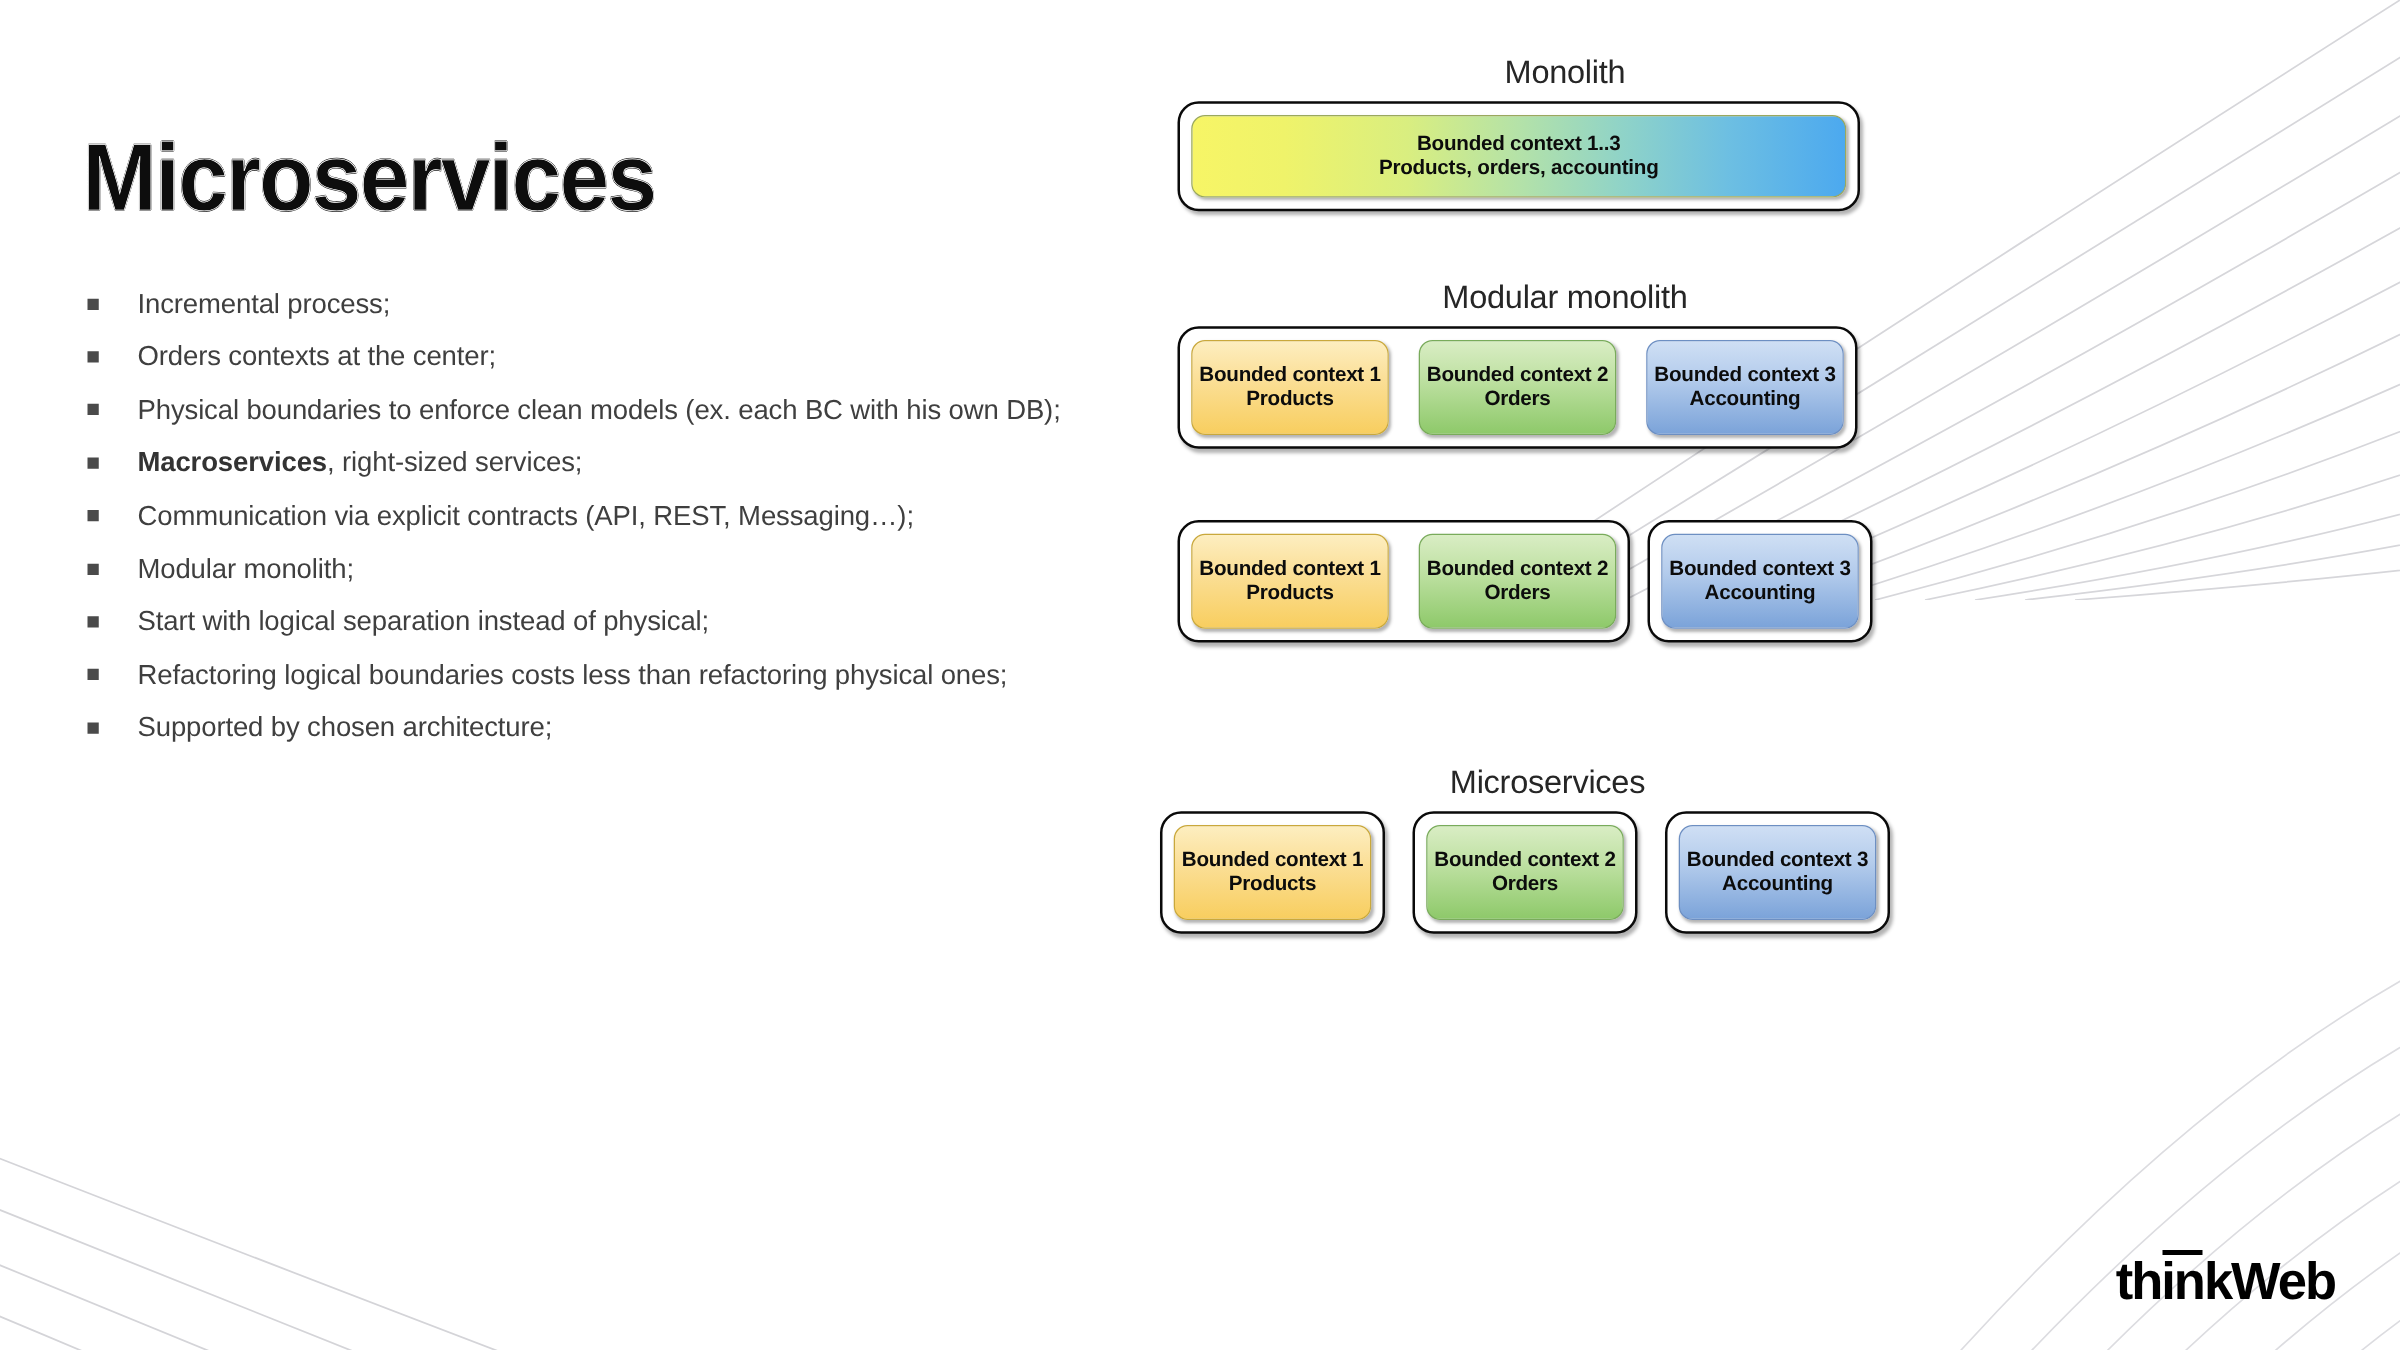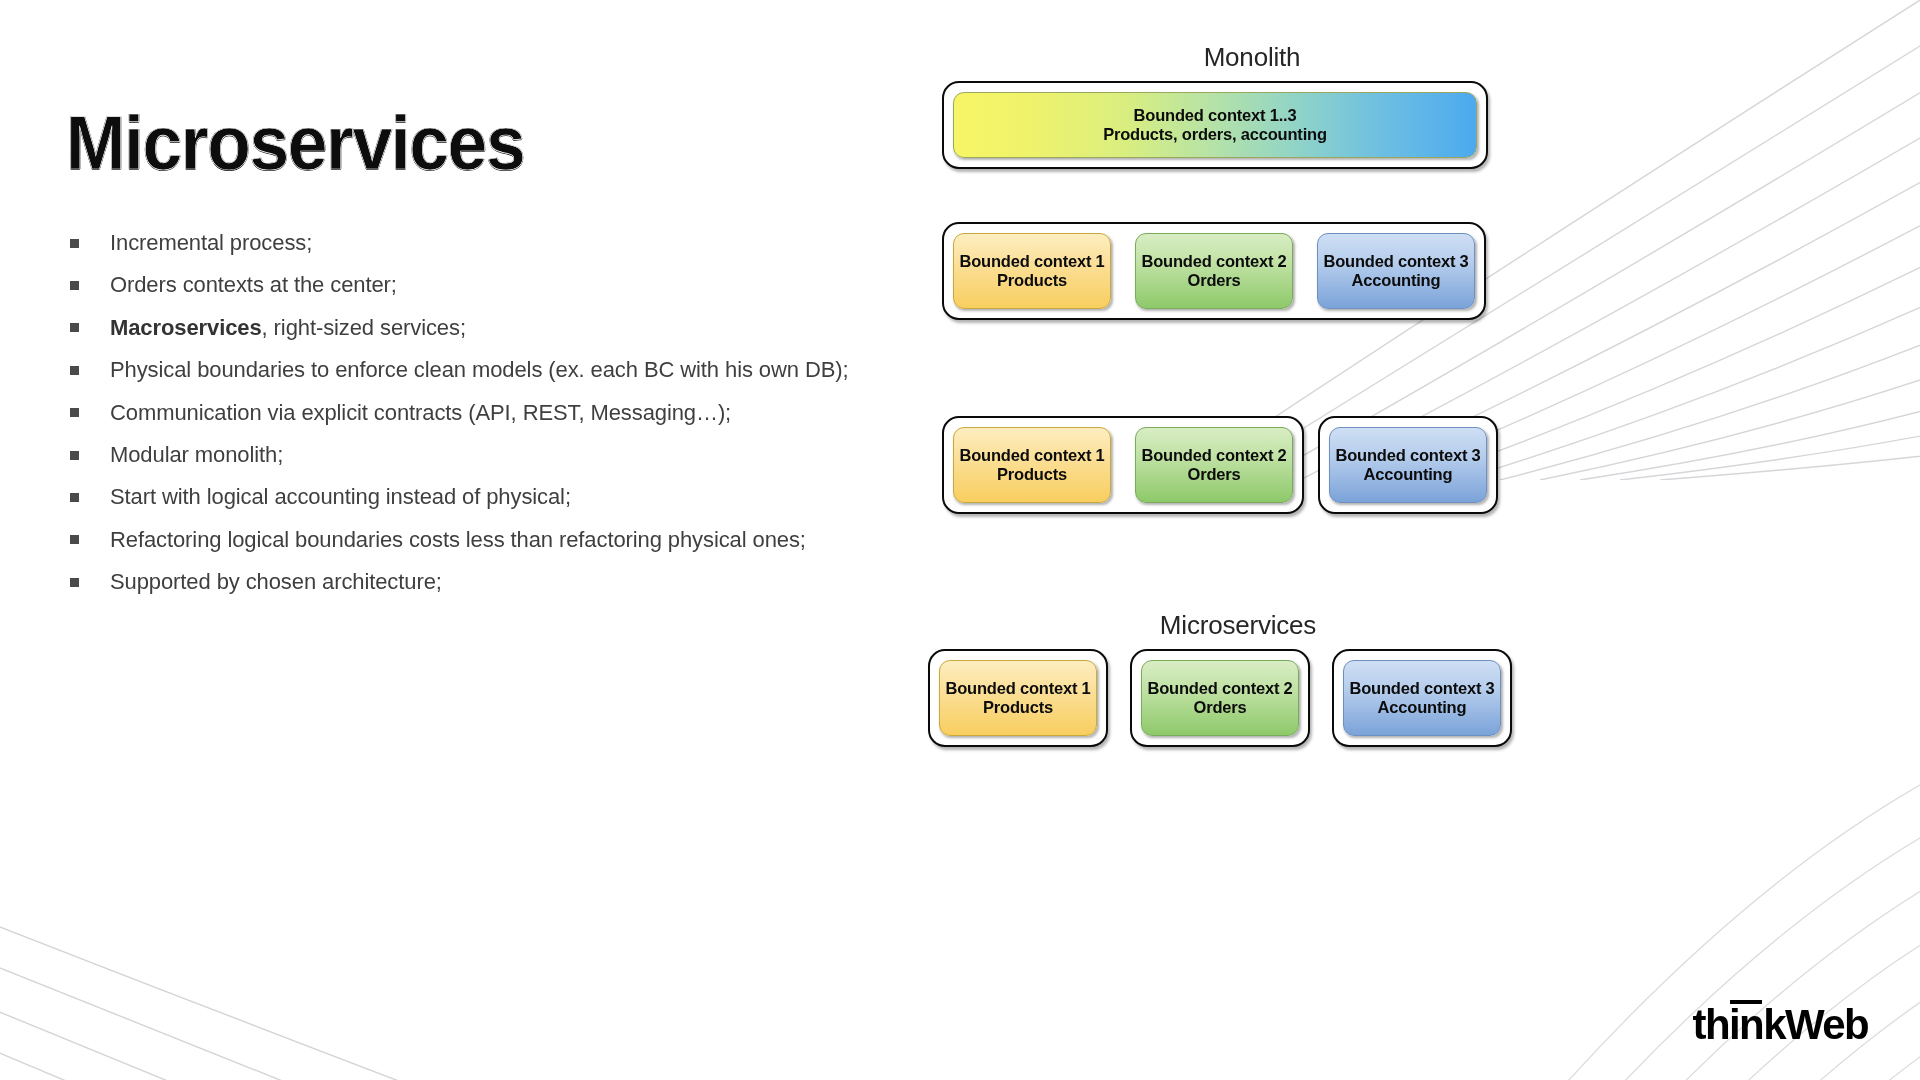--- a/index.html
+++ b/index.html
@@ -178,25 +178,25 @@
     </g>
   </svg>
 
   <div id="left-col">
 
     <h1 id="page-title">Microservices</h1>
 
     <ul id="bullet-list">
         <li><span class="marker"></span><span>Incremental process;</span></li>
         <li><span class="marker"></span><span>Orders contexts at the center;</span></li>
+        <li><span class="marker"></span><span>Physical boundaries to enforce clean models (ex. each BC with his own DB);</span></li>
         <li><span class="marker"></span><b>Macroservices</b><span>, right-sized services;</span></li>
-        <li><span class="marker"></span><span>Physical boundaries to enforce clean models (ex. each BC with his own DB);</span></li>
         <li><span class="marker"></span><span>Communication via explicit contracts (API, REST, Messaging…);</span></li>
         <li><span class="marker"></span><span>Modular monolith;</span></li>
-        <li><span class="marker"></span><span>Start with logical accounting instead of physical;</span></li>
+        <li><span class="marker"></span><span>Start with logical separation instead of physical;</span></li>
         <li><span class="marker"></span><span>Refactoring logical boundaries costs less than refactoring physical ones;</span></li>
         <li><span class="marker"></span><span>Supported by chosen architecture;</span></li>
       </ul>
 
   </div>
 
   <div id="right-col">
       <div class="diagram-group" style="top: 42px; left: -58px;">
         <div class="group-title" style="width: 620px;">Monolith</div>
         <div class="group-row" style="gap: 0px;">
@@ -204,20 +204,21 @@
             <div class="ctx-box ctx-mono" style="width: 524px; height: 66px;">
               <div class="ctx-text">
                 <div>Bounded context 1..3</div>
                 <div>Products, orders, accounting</div>
               </div>
             </div>
           </div>
         </div>
       </div>
       <div class="diagram-group" style="top: 222px; left: -58px;">
+        <div class="group-title" style="width: 620px;">Modular monolith</div>
         <div class="group-row" style="gap: 0px;">
           <div class="outer-box" style="gap: 24px;">
             <div class="ctx-box ctx-yellow" style="width: 158px; height: 76px;">
               <div class="ctx-text">
                 <div>Bounded context 1</div>
                 <div>Products</div>
               </div>
             </div>
             <div class="ctx-box ctx-green" style="width: 158px; height: 76px;">
               <div class="ctx-text">

